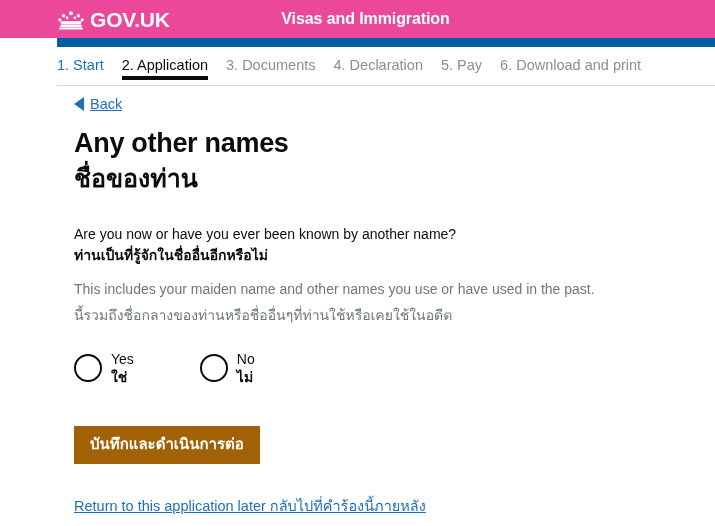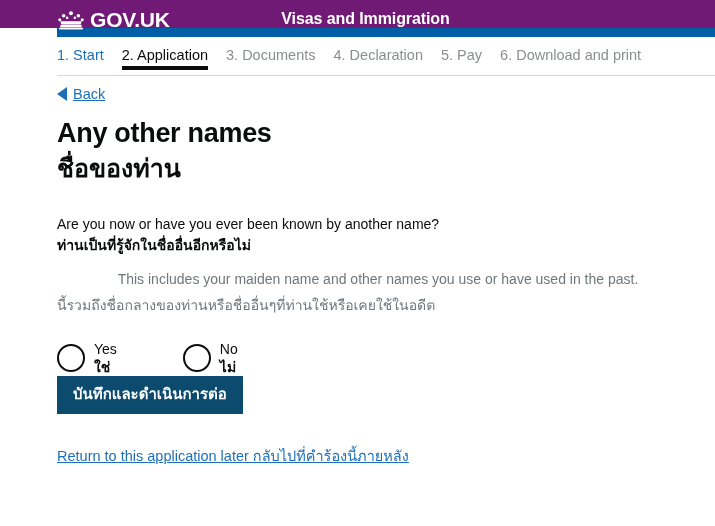--- a/index.html
+++ b/index.html
@@ -11,22 +11,22 @@
     height: 526px;
     background: #ffffff;
     font-family: "Liberation Sans", sans-serif;
     color: #0b0c0c;
     overflow: hidden;
     position: relative;
   }
 
   
   .govuk-header {
-    height: 28px;
-    background: #701a75;
+    height: 38px;
+    background: #ec4899;
     position: relative;
   }
   .header-logo {
     position: absolute;
     left: 57px;
     top: 0;
     height: 38px;
     display: flex;
     align-items: center;
     gap: 5px;
@@ -119,21 +119,21 @@
   }
   .steps-rule {
     height: 1px;
     background: #d8d8d8;
     margin-left: 57px;
     margin-right: 0;
   }
 
   
   .content {
-    padding-left: 57px;
+    padding-left: 74px;
     padding-right: 16px;
   }
 
   .back-link {
     display: flex;
     align-items: center;
     gap: 6px;
     margin-top: 10px;
     font-size: 14.5px;
     width: max-content;
@@ -182,21 +182,20 @@
     color: #0b0c0c;
     margin-top: 1px;
   }
   .hint-block {
     margin-top: 14px;
   }
   .hint-en {
     font-size: 14px;
     line-height: 1.35;
     color: #6f777b;
-    text-align: center;
   }
   .hint-th {
     font-size: 14px;
     line-height: 1.45;
     color: #6f777b;
     margin-top: 6px;
   }
 
   
   .radios {
@@ -232,21 +231,22 @@
   }
   .radio-label-th {
     font-size: 14px;
     line-height: 1.3;
     color: #0b0c0c;
     font-weight: bold;
   }
 
   
   .submit-button {
-    background: #0c4a6e;
+    margin-top: 40px;
+    background: #a16207;
     color: #ffffff;
     border: 0;
     font-family: "Liberation Sans", sans-serif;
     font-size: 15px;
     font-weight: bold;
     padding: 10px 16px 11px 16px;
     line-height: 1.1;
     display: inline-block;
     cursor: pointer;
   }

